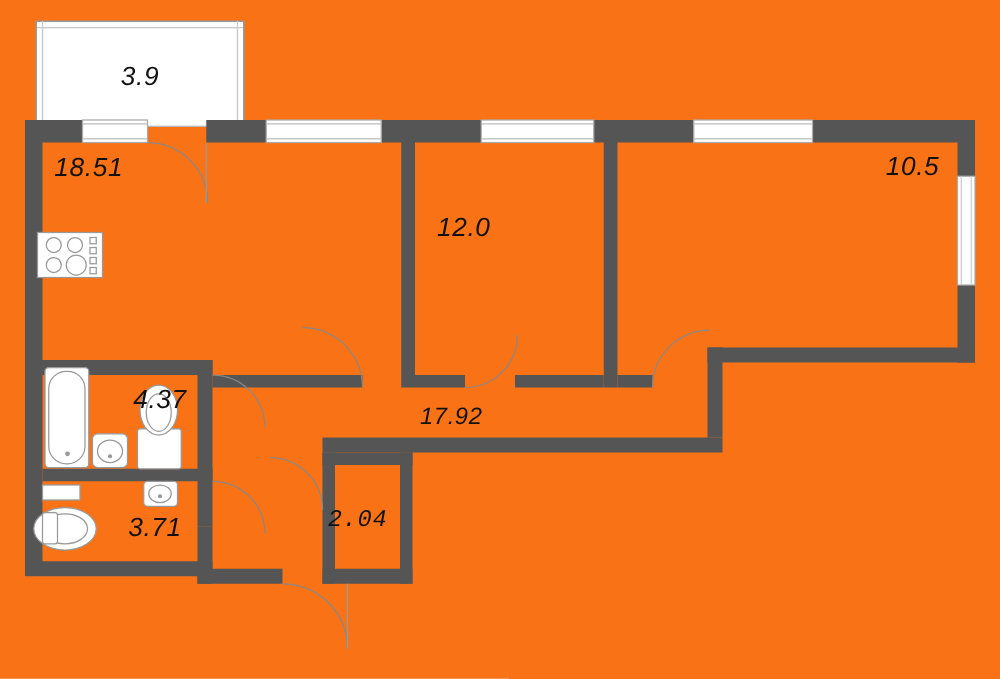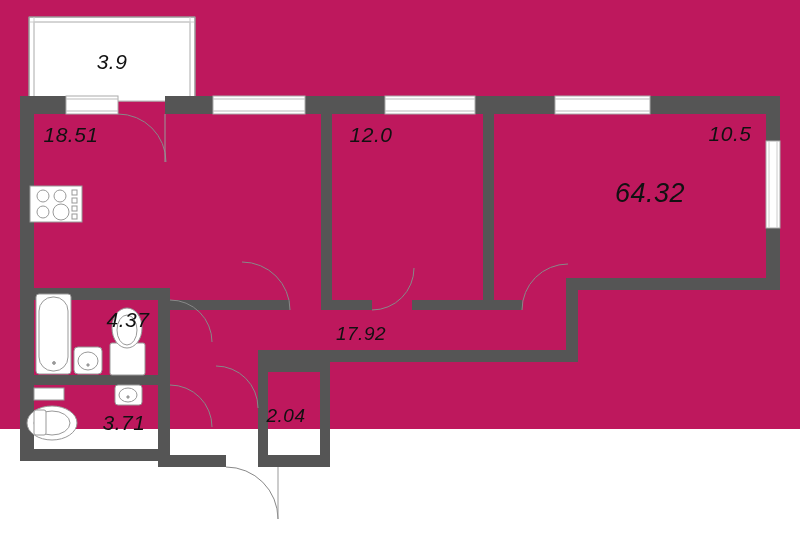--- a/index.html
+++ b/index.html
@@ -10,43 +10,43 @@
   }
   body {
     width: 800px;
     height: 543px;
     font-family: "Liberation Sans", sans-serif;
     overflow: hidden;
   }
   #plan-root {
     position: relative;
     width: 800px;
-    height: 429px;
-    background: #be185d;
+    height: 543px;
+    background: #f97316;
   }
   #plan-svg {
     position: absolute;
     top: 0;
     left: 0;
     width: 800px;
     height: 543px;
     display: block;
   }
   .area-label {
     position: absolute;
     font-family: "Liberation Sans", sans-serif;
     font-style: italic;
     color: #111111;
     white-space: nowrap;
     transform: translate(-50%, -50%);
     letter-spacing: 0.5px;
   }
   .lbl-balcony   { font-size: 21px; }
   .lbl-kitchen   { font-size: 21px; }
-  .lbl-room12    { font-size: 21px; }
+  .lbl-room12    { font-size: 21px; margin-top: 48px; }
   .lbl-room14    { font-size: 21px; }
   .lbl-total     { font-size: 27px; }
   .lbl-bath      { font-size: 21px; margin-left: 11px; }
   .lbl-wc        { font-size: 21px; }
   .lbl-hall      { font-size: 19px; }
   .lbl-closet    { font-size: 19px; }
 </style>
 </head>
 <body>
 
@@ -223,23 +223,22 @@
   </svg>
 
   <div class="area-label lbl-balcony" style="left:112px; top:62px;">3.9</div>
 
   <div class="area-label lbl-kitchen" style="left:71px; top:135px;">18.51</div>
 
   <div class="area-label lbl-room12" style="left:371px; top:135px;">12.0</div>
 
   <div class="area-label lbl-room14" style="left:730px; top:134px;">10.5</div>
 
-  <div class="area-label lbl-total" style="left:650px; top:193px;">64.32</div>
 
   <div class="area-label lbl-bath" style="left:117px; top:320px;">4.37</div>
 
   <div class="area-label lbl-wc" style="left:124px; top:423px;">3.71</div>
 
   <div class="area-label lbl-hall" style="left:361px; top:334px;">17.92</div>
 
-  <div class="area-label lbl-closet" style="left:286px; top:416px;">2.04</div>
+  <div class="area-label lbl-closet" style="left:286px; top:416px;font-family:Liberation Mono, monospace;">2.04</div>
 
 </div>
 
 </body></html>

